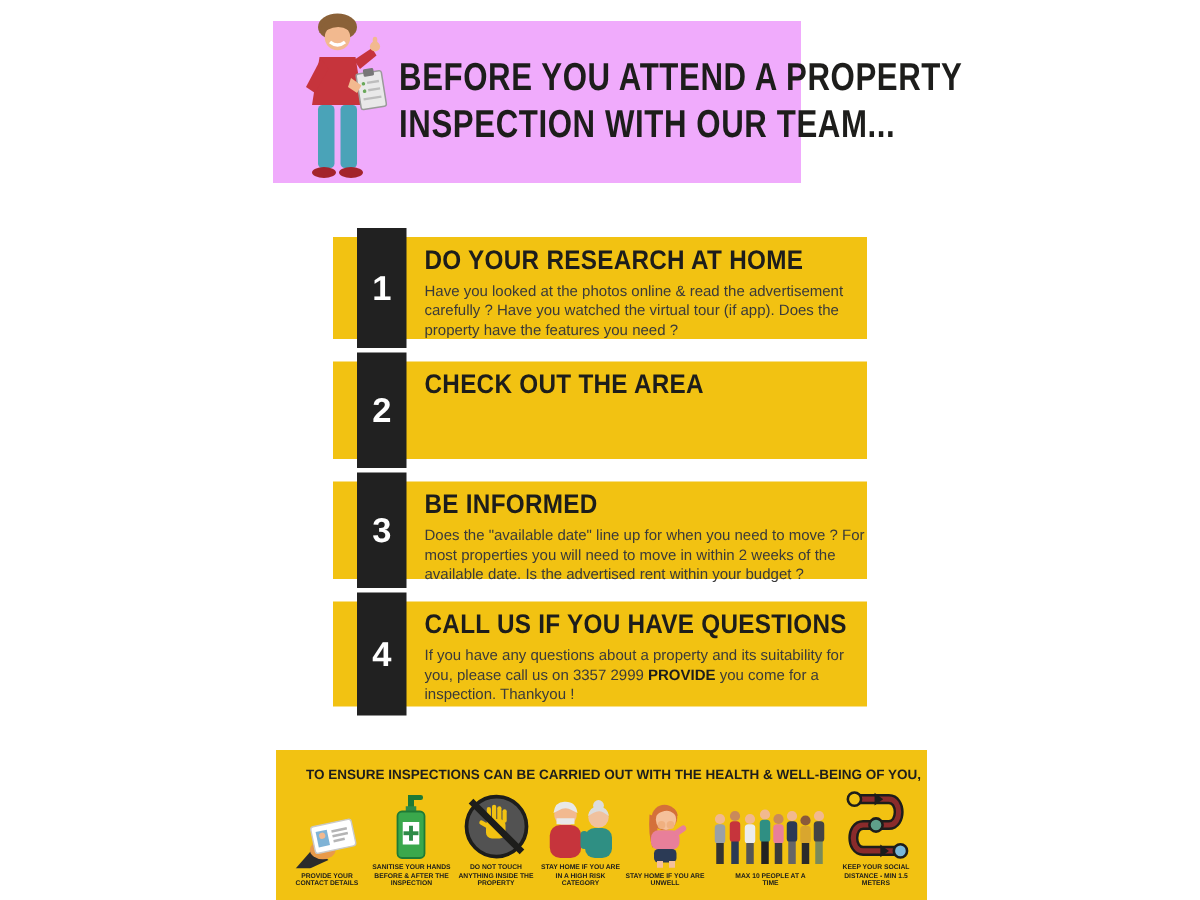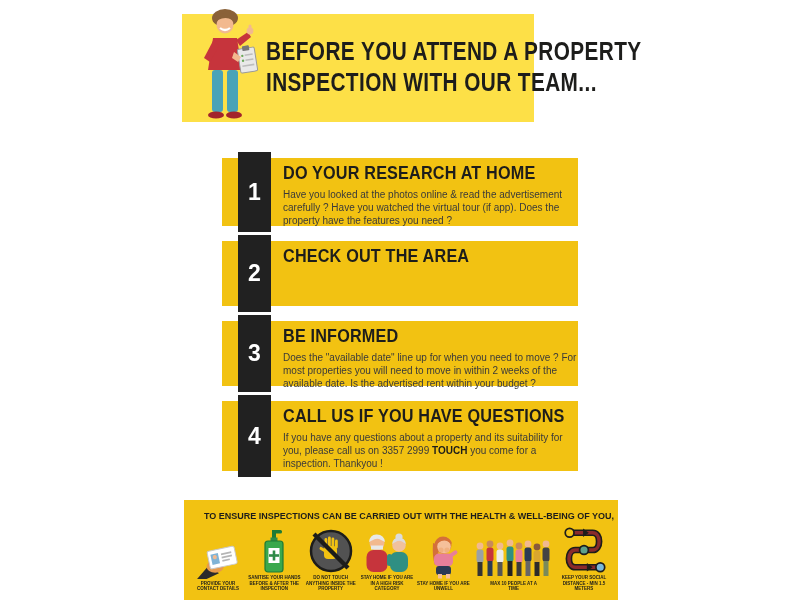--- a/index.html
+++ b/index.html
@@ -1,20 +1,20 @@
 <!DOCTYPE html>
 <html><head>
 <meta charset="utf-8">
 <style>
   html,body{margin:0;padding:0;}
   body{width:800px;height:600px;background:#ffffff;font-family:"Liberation Sans",sans-serif;overflow:hidden;}
   .poster{position:relative;width:800px;height:600px;background:#ffffff;}
 
   
-  .header{position:absolute;left:182px;top:14px;width:352px;height:108px;background:#fde047;}
+  .header{position:absolute;left:182px;top:14px;width:352px;height:108px;background:#f0abfc;}
   .man{position:absolute;left:10px;top:-6px;width:70px;height:118px;}
   .title{position:absolute;left:84px;top:22px;font-size:26px;line-height:31px;font-weight:700;
          color:#1d1d1b;white-space:nowrap;transform:scaleX(0.80);transform-origin:0 0;letter-spacing:0.5px;}
 
   
   .step{position:absolute;left:222px;width:356px;}
   .band{position:absolute;left:0;right:0;top:6px;bottom:6px;background:#F2C212;}
   .numbox{position:absolute;left:16px;top:0;bottom:0;width:33px;background:#212121;color:#ffffff;
           display:flex;align-items:center;justify-content:center;font-size:23px;font-weight:700;}
   .content{position:absolute;left:61px;top:11px;right:6px;}
@@ -91,21 +91,21 @@
       <div class="step-title">BE INFORMED</div>
       <div class="step-body"><span>Does the "available date" line up for when you need to move ? For most properties you will need to move in within 2 weeks of the available date. Is the advertised rent within your budget ?</span><b></b><span></span></div>
     </div>
   </div>
 
   <div class="step" style="top:395px;height:82px">
     <div class="band"></div>
     <div class="numbox">4</div>
     <div class="content">
       <div class="step-title">CALL US IF YOU HAVE QUESTIONS</div>
-      <div class="step-body"><span>If you have any questions about a property and its suitability for you, please call us on 3357 2999 </span><b>TOUCH</b><span> you come for a inspection. Thankyou !</span></div>
+      <div class="step-body"><span>If you have any questions about a property and its suitability for you, please call us on 3357 2999 </span><b>PROVIDE</b><span> you come for a inspection. Thankyou !</span></div>
     </div>
   </div>
 
   <div class="footer">
     <div class="footer-text">
       <div>TO  ENSURE INSPECTIONS CAN BE CARRIED OUT WITH THE HEALTH &amp; WELL-BEING OF YOU,</div>
     </div>
     <div class="rules">
 
       <div class="rule">

